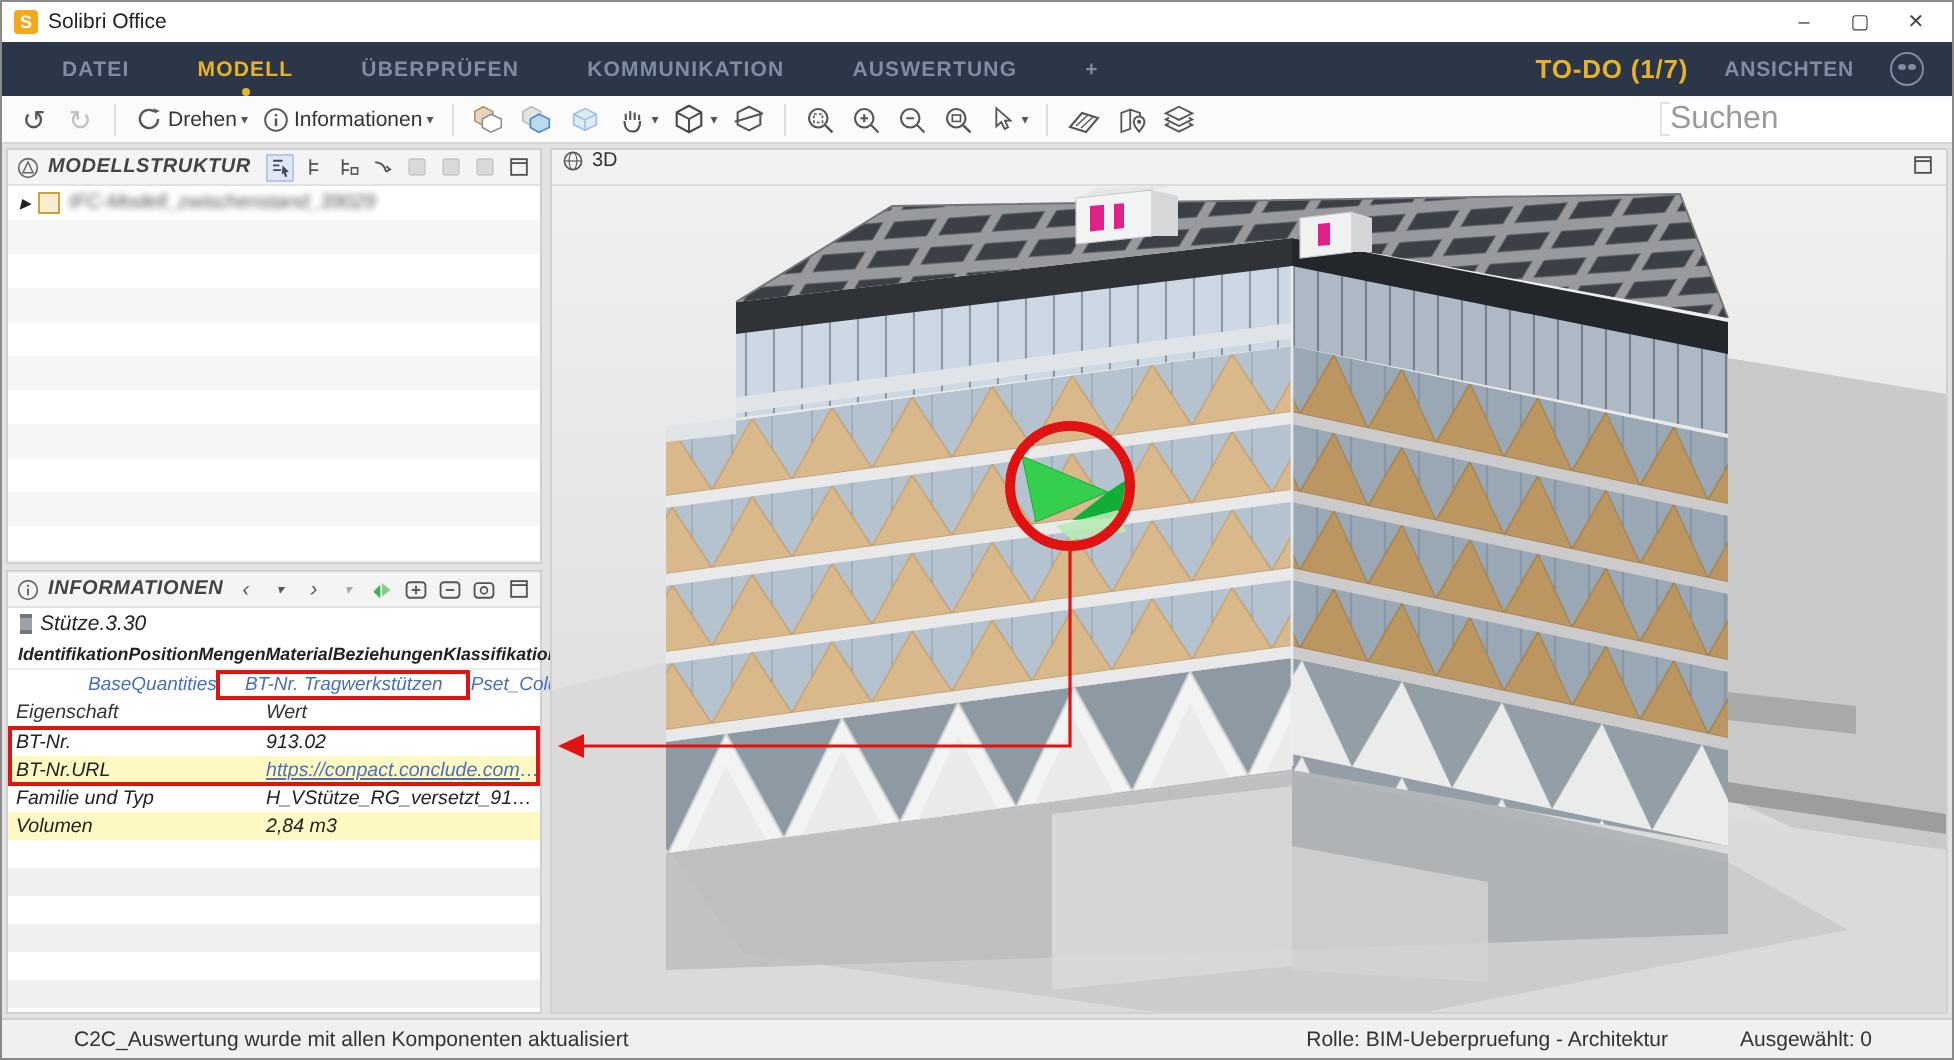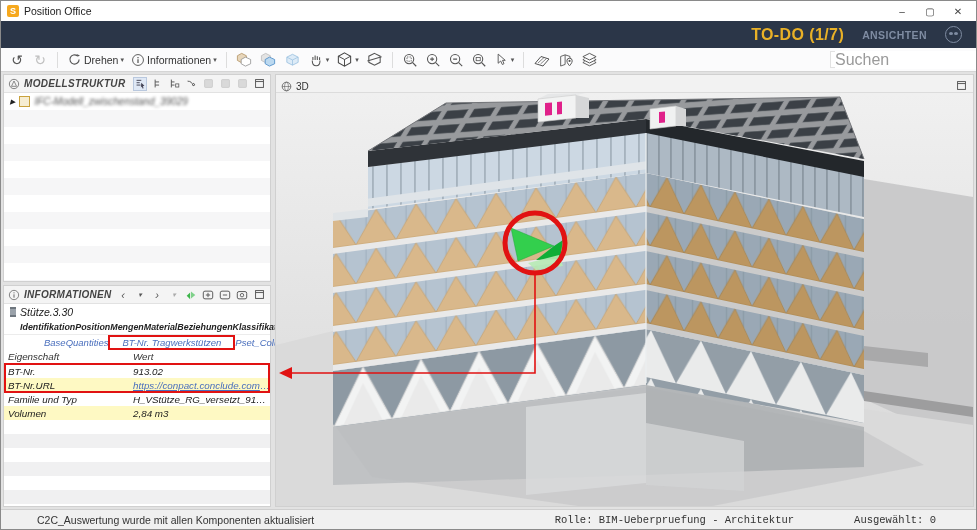--- a/index.html
+++ b/index.html
@@ -13,21 +13,21 @@
   .winbtns { margin-left:auto; display:flex; gap:4px; }
   .winbtn { width:24px; height:16px; display:flex; align-items:center; justify-content:center; font-size:10px; color:#444; cursor:default; }
 
   
   .menubar { height:27px; background:#2b3648; display:flex; align-items:center; padding:0 14px 0 30px; flex:0 0 auto; }
   .nav { display:flex; gap:34px; align-items:center; }
   .nav-item { font-size:10.5px; font-weight:bold; letter-spacing:.6px; color:#7f8ca2; position:relative; cursor:default; }
   .nav-item.active { color:#e9b127; }
   .nav-item.active::after { content:""; position:absolute; left:50%; bottom:-7px; width:4px; height:4px; margin-left:-2px; border-radius:50%; background:#e9b127; }
   .menu-right { margin-left:auto; display:flex; align-items:center; gap:18px; }
-  .todo { font-size:16px; font-weight:bold; letter-spacing:.4px; color:#e9b127;margin-left:47px; }
+  .todo { font-size:13px; font-weight:bold; letter-spacing:.4px; color:#e9b127;margin-left:47px; }
   .ansichten { font-size:10.5px; font-weight:bold; letter-spacing:.4px; color:#7f8ca2; }
   .maskicon { width:17px; height:17px; border:1.4px solid #7f8ca2; border-radius:50%; position:relative; }
   .maskicon::before, .maskicon::after { content:""; position:absolute; top:5px; width:4px; height:3px; border-radius:50%; background:#7f8ca2; }
   .maskicon::before { left:3px; } .maskicon::after { right:3px; }
 
   
   .toolbar { height:24px; background:#fbfbfc; border-bottom:1px solid #d5d5d5; display:flex; align-items:center; padding:0 6px; gap:3px; flex:0 0 auto; }
   .tb { height:20px; min-width:20px; display:flex; align-items:center; justify-content:center; gap:2px; padding:0 2px; border-radius:2px; cursor:default; }
   .tb svg { display:block; }
   .tb-label { font-size:10.5px; color:#333; }
@@ -55,64 +55,72 @@
   .tree { flex:1; background:repeating-linear-gradient(180deg,#fff 0 17px,#f6f6f7 17px 34px); }
   .treerow { height:17px; display:flex; align-items:center; gap:4px; padding-left:6px; }
   .tcaret { font-size:7px; color:#222; }
   .ticon { width:11px; height:11px; border:1px solid #c9a23d; background:#f6edd2; }
   .tlabel { font-size:10px; color:#555; filter:blur(1.6px); }
 
   .comprow { height:16px; display:flex; align-items:center; gap:4px; padding-left:6px; flex:0 0 auto; }
   .cicon { width:6px; height:10px; background:#9aa2aa; border-top:2px solid #6e767e; border-bottom:2px solid #6e767e; }
   .clabel { font-size:10.5px; color:#222; }
 
-  .tabs1 { height:15px; display:flex; align-items:center; justify-content:space-between; padding:0 16px; border-bottom:1px solid #ececec; flex:0 0 auto; }
+  .tabs1 { height:15px; display:flex; align-items:center; justify-content:space-between; padding:0 5px; border-bottom:1px solid #ececec; flex:0 0 auto; }
   .tab1 { font-size:8.9px; font-weight:bold; color:#222; white-space:nowrap; cursor:default; }
   .tab1.dis { color:#b3b3b3; }
   .tabs2 { height:15px; display:flex; align-items:center; justify-content:space-around; flex:0 0 auto;padding-left:40px; }
   .tab2 { font-size:9.5px; color:#4a6fbd; white-space:nowrap; cursor:default; }
   .redframe { border:2px solid #e11212; padding:0 12px; }
 
   .ptable { position:relative; flex:0 0 auto; font-size:9.8px; color:#222; }
   .trow { height:14px; display:flex; align-items:center; }
   .trow.alt { background:#fef9c3; }
   .tc1 { width:47%; padding-left:4px; white-space:nowrap; overflow:hidden; }
   .tc2 { width:53%; padding-left:4px; white-space:nowrap; overflow:hidden; text-overflow:ellipsis; }
   .thead .tc1, .thead .tc2 { color:#333; }
   .thead { border-bottom:1px solid #e6e6e6; }
   .linkval { color:#4a6fbd; text-decoration:underline; cursor:pointer; }
   .rowbox { position:absolute; left:0; right:0; top:13px; height:30px; border:2px solid #e11212; pointer-events:none; }
   .infofill { flex:1; background:repeating-linear-gradient(180deg,#fff 0 14px,#f0f0f1 14px 28px); }
 
   
   .viewport { flex:1; display:flex; flex-direction:column; border:1px solid #d0d0d0; background:#ececec; min-width:0; }
-  .vphead { height:18px; background:#f2f2f2; border-bottom:1px solid #dcdcdc; display:flex; align-items:flex-end; gap:4px; padding:0 5px; flex:0 0 auto; }
+  .vphead { height:18px; background:#f2f2f2; border-bottom:1px solid #dcdcdc; display:flex; align-items:flex-start; gap:4px; padding:0 5px; flex:0 0 auto; }
   .vptitle { font-size:10px; color:#333; }
   .scene { flex:1; width:100%; height:100%; display:block; }
 
   
   .statusbar { height:20px; background:#f0f0f0; border-top:1px solid #cfcfcf; display:flex; align-items:center; padding:0 10px 0 36px; font-size:10.5px; color:#333; flex:0 0 auto; }
-  .st-right { margin-left:auto; display:flex; gap:60px; padding-right:30px;font-family:Liberation Mono, monospace; }
+  .st-right { margin-left:auto; display:flex; gap:36px; padding-right:30px; }
 </style>
 </head>
 <body>
 
 <div class="win">
 
   <div class="titlebar">
     <div class="logo">S</div>
-    <div class="apptitle">Position Office</div>
+    <div class="apptitle">Solibri Office</div>
     <div class="winbtns">
       <div class="winbtn">–</div>
       <div class="winbtn">▢</div>
       <div class="winbtn">✕</div>
     </div>
   </div>
 
   <div class="menubar">
+    <div class="nav">
+      <span class="nav-item">DATEI</span>
+      <span class="nav-item active">MODELL</span>
+      <span class="nav-item">ÜBERPRÜFEN</span>
+      <span class="nav-item">KOMMUNIKATION</span>
+      <span class="nav-item">AUSWERTUNG</span>
+      <span class="nav-item">+</span>
+    </div>
     <div class="menu-right">
       <span class="todo">TO-DO (1/7)</span>
       <span class="ansichten">ANSICHTEN</span>
       <span class="maskicon"></span>
     </div>
   </div>
 
   <div class="toolbar">
     <div class="tb">
         <span class="uglyph">↺</span>

